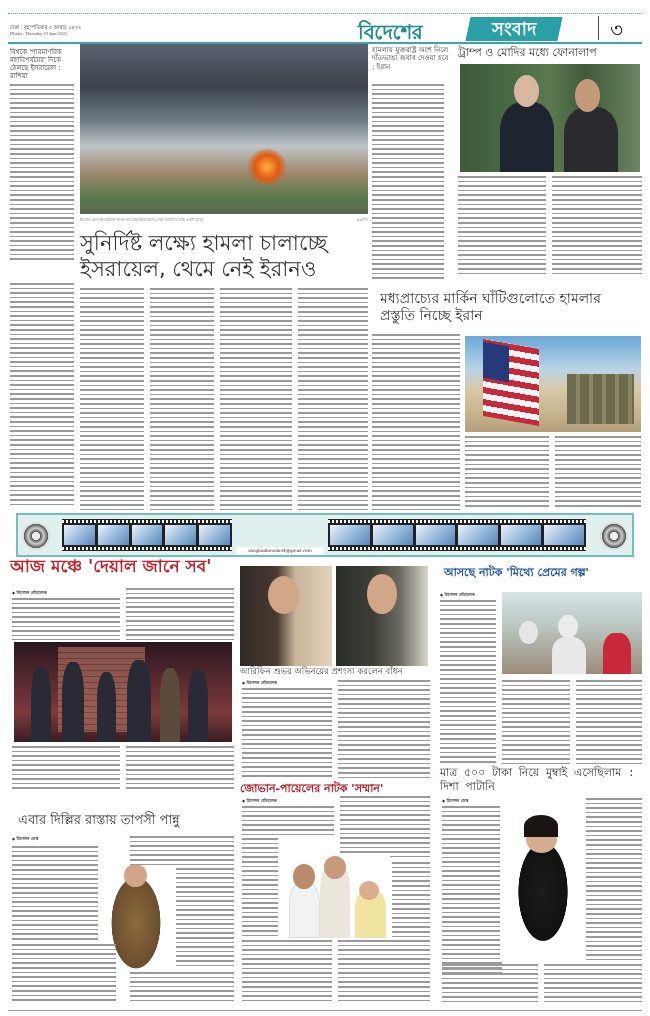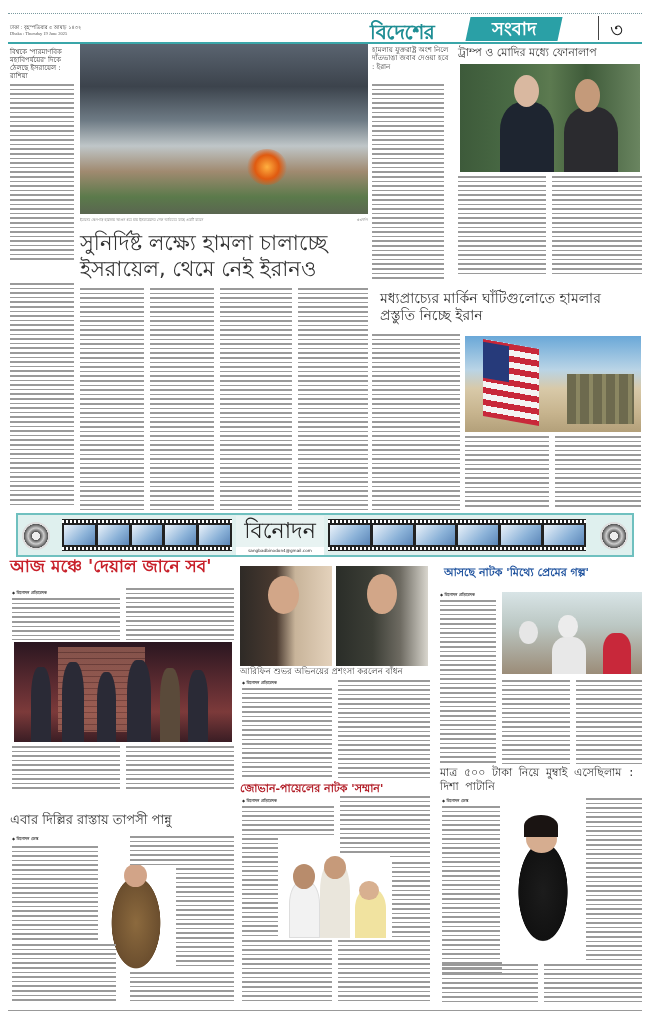--- a/index.html
+++ b/index.html
@@ -11,21 +11,21 @@
   .txt.lines { background: repeating-linear-gradient(to bottom, #9a9a9a 0 1.6px, transparent 1.6px 4.6px); color: transparent; }
   .hl { font-family: "DejaVu Sans", sans-serif; text-align: left; color: #333; line-height: 1.2; }
   .byline { font-size: 4px; color: #333; font-weight: bold; }
   .caption { font-size: 3.5px; color: #666; }
 
   
   .mast-top-rule { left: 8px; right: 8px; top: 13px; border-top: 1px dotted #7a9aa0; }
   .mast-bottom-rule { left: 8px; right: 8px; top: 42px; border-top: 2px solid #3aa6a9; }
   .mast-date1 { left: 10px; top: 24px; font-size: 5px; color: #333; }
   .mast-date2 { left: 10px; top: 31px; font-size: 4.5px; color: #555; font-family: "Liberation Serif", serif; }
-  .mast-title-a { left: 370px; top: 17px; font-size: 20px; color: #1f8e94; font-weight: bold; letter-spacing: -0.5px; }
+  .mast-title-a { left: 358px; top: 17px; font-size: 20px; color: #1f8e94; font-weight: bold; letter-spacing: -0.5px; }
   .mast-title-b { left: 468px; top: 17px; width: 92px; height: 24px; background: #2aa0a6; color: #fff; font-size: 18px; font-weight: bold; text-align: center; line-height: 24px; transform: skewX(-12deg); }
   .mast-sep { left: 598px; top: 16px; height: 24px; border-left: 1px solid #444; }
   .mast-page { left: 610px; top: 15px; font-size: 20px; color: #222; }
 
   
   .img { background: #777; overflow: hidden; }
   .img-fire { background: linear-gradient(180deg, #5a6470 0%, #3c434c 25%, #6e7b85 45%, #bfc6c8 60%, #a08a70 75%, #5b7a4b 90%, #5a6650 100%); }
   .fire-glow { position: absolute; left: 58%; top: 62%; width: 40px; height: 36px; border-radius: 50%; background: radial-gradient(circle, #ffb040 0%, #e05a10 45%, rgba(200,60,20,0) 75%); }
   .img-trump { background: linear-gradient(90deg, #3d5a3a 0%, #4a6b45 30%, #5c7a50 50%, #3f5b3a 70%, #6a8560 100%); }
   .suit-a { position:absolute; left: 22%; top: 35%; width: 30%; height: 65%; background:#1e2530; border-radius: 40% 40% 0 0; }
@@ -124,21 +124,20 @@
     <div class="holes-top"></div>
     <div class="frames">
         <span></span>
         <span></span>
         <span></span>
         <span></span>
         <span></span>
       </div>
     <div class="holes-bot"></div>
   </div>
-  <div class="binodon-title">বিনোদন</div>
   <div class="binodon-email">sangbadbinodon4@gmail.com</div>
   <div class="film" style="left:310px;width:258px;">
     <div class="holes-top"></div>
     <div class="frames">
         <span></span>
         <span></span>
         <span></span>
         <span></span>
         <span></span>
         <span></span>
@@ -197,21 +196,21 @@
   <div class="face" style="left:12%;top:10%;width:20%;height:30%;background:#b88c6c;"></div>
   <div class="actor" style="left:36%;width:28%;height:95%;background:#eae6dc;"></div>
   <div class="face" style="left:40%;top:0;width:20%;height:28%;background:#c69a7a;"></div>
   <div class="actor" style="left:68%;width:28%;height:60%;background:#f1e3a0;"></div>
   <div class="face" style="left:72%;top:30%;width:18%;height:24%;background:#d8b090;"></div>
 </div>
 <div class="abs txt lines" style="left:392px;top:862px;width:38px;height:76px;">ফারহান আহমেদ জোভান ও তানজিম সাইয়ারা পায়েল অভিনীত নাটক 'সম্মান' প্রচারিত হবে। পারিবারিক গল্পে নির্মিত এই নাটকে আরও অভিনয় করেছেন বরেণ্য অভিনেতা। নাটকটির নির্মাতা জানিয়েছেন দর্শকদের ভালো লাগবে।</div>
 <div class="abs txt lines" style="left:242px;top:940px;width:90px;height:62px;">ফারহান আহমেদ জোভান ও তানজিম সাইয়ারা পায়েল অভিনীত নাটক 'সম্মান' প্রচারিত হবে। পারিবারিক গল্পে নির্মিত এই নাটকে আরও অভিনয় করেছেন বরেণ্য অভিনেতা। নাটকটির নির্মাতা জানিয়েছেন দর্শকদের ভালো লাগবে।</div>
 <div class="abs txt lines" style="left:338px;top:940px;width:92px;height:62px;">ফারহান আহমেদ জোভান ও তানজিম সাইয়ারা পায়েল অভিনীত নাটক 'সম্মান' প্রচারিত হবে। পারিবারিক গল্পে নির্মিত এই নাটকে আরও অভিনয় করেছেন বরেণ্য অভিনেতা। নাটকটির নির্মাতা জানিয়েছেন দর্শকদের ভালো লাগবে।</div>
 
-<div class="abs hl" style="left:10px;top:812px;width:222px;font-size:13px;color:#333;">এবার দিল্লির রাস্তায় তাপসী পান্নু</div>
+<div class="abs hl" style="left:18px;top:812px;width:222px;font-size:13px;color:#333;">এবার দিল্লির রাস্তায় তাপসী পান্নু</div>
 <div class="abs byline" style="left:12px;top:836px;">◆ বিনোদন ডেস্ক</div>
 <div class="abs txt lines" style="left:12px;top:846px;width:86px;height:96px;">বলিউড অভিনেত্রী তাপসী পান্নু এবার দিল্লির রাস্তায় শুটিং করছেন। নতুন সিনেমার জন্য তিনি বেশ কিছু দৃশ্যে অভিনয় করবেন। এর আগে বেশ কয়েকটি আলোচিত সিনেমায় অভিনয় করে প্রশংসা কুড়িয়েছেন তিনি।</div>
 <div class="abs img img-tapsee" style="left:98px;top:852px;width:76px;height:118px;">
   <div class="face" style="left:34%;top:10%;width:30%;height:20%;background:#d2a488;"></div>
 </div>
 <div class="abs txt lines" style="left:130px;top:836px;width:104px;height:30px;">বলিউড অভিনেত্রী তাপসী পান্নু এবার দিল্লির রাস্তায় শুটিং করছেন। নতুন সিনেমার জন্য তিনি বেশ কিছু দৃশ্যে অভিনয় করবেন। এর আগে বেশ কয়েকটি আলোচিত সিনেমায় অভিনয় করে প্রশংসা কুড়িয়েছেন তিনি।</div>
 <div class="abs txt lines" style="left:176px;top:868px;width:58px;height:100px;">বলিউড অভিনেত্রী তাপসী পান্নু এবার দিল্লির রাস্তায় শুটিং করছেন। নতুন সিনেমার জন্য তিনি বেশ কিছু দৃশ্যে অভিনয় করবেন। এর আগে বেশ কয়েকটি আলোচিত সিনেমায় অভিনয় করে প্রশংসা কুড়িয়েছেন তিনি।</div>
 <div class="abs txt lines" style="left:12px;top:944px;width:104px;height:60px;">বলিউড অভিনেত্রী তাপসী পান্নু এবার দিল্লির রাস্তায় শুটিং করছেন। নতুন সিনেমার জন্য তিনি বেশ কিছু দৃশ্যে অভিনয় করবেন। এর আগে বেশ কয়েকটি আলোচিত সিনেমায় অভিনয় করে প্রশংসা কুড়িয়েছেন তিনি।</div>
 <div class="abs txt lines" style="left:130px;top:972px;width:104px;height:32px;">বলিউড অভিনেত্রী তাপসী পান্নু এবার দিল্লির রাস্তায় শুটিং করছেন। নতুন সিনেমার জন্য তিনি বেশ কিছু দৃশ্যে অভিনয় করবেন। এর আগে বেশ কয়েকটি আলোচিত সিনেমায় অভিনয় করে প্রশংসা কুড়িয়েছেন তিনি।</div>
 

